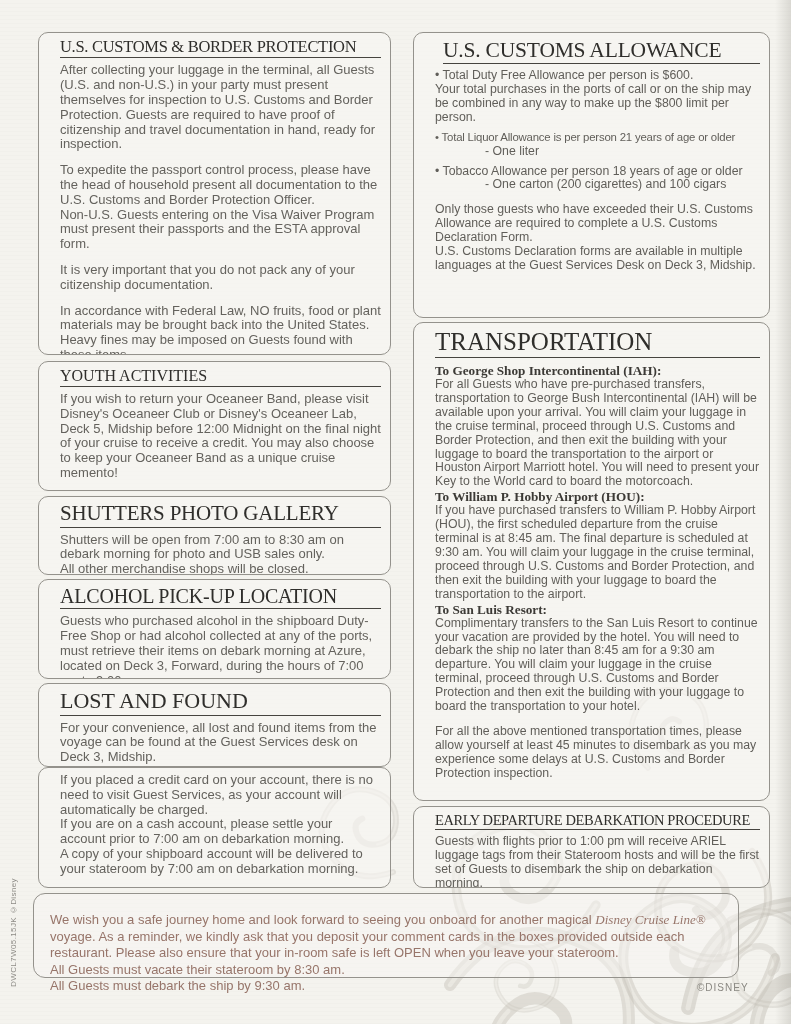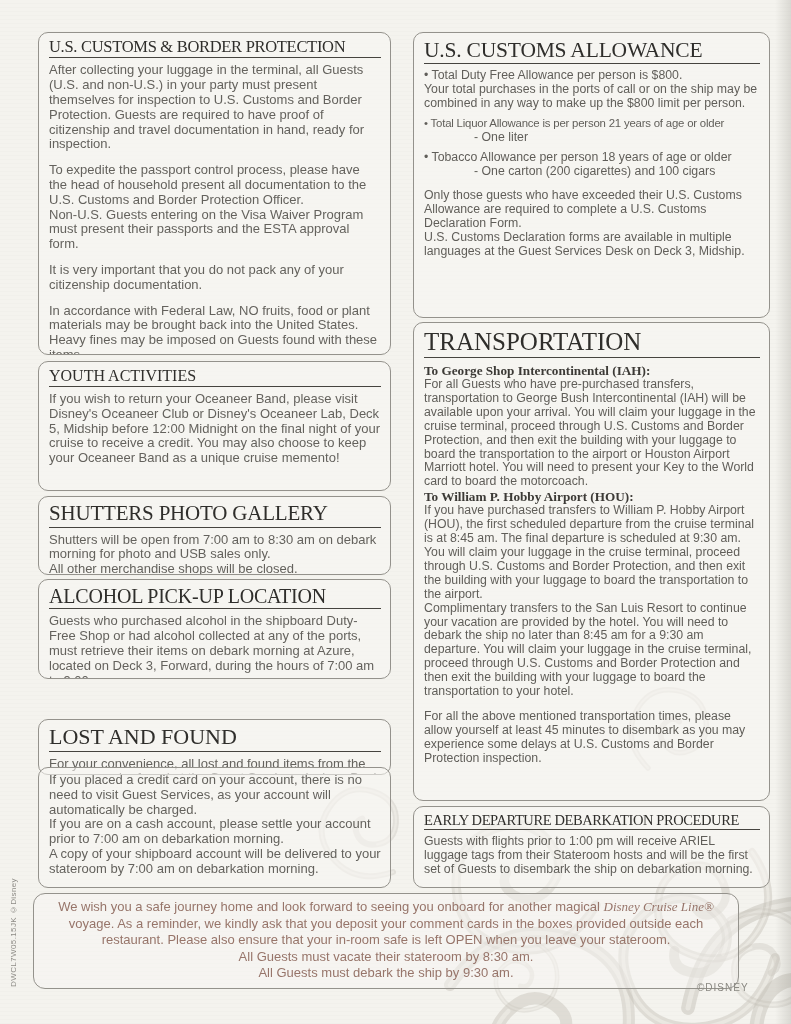--- a/index.html
+++ b/index.html
@@ -9,50 +9,50 @@
     background-image:repeating-linear-gradient(0deg, rgba(120,115,105,0.025) 0 1px, rgba(0,0,0,0) 1px 4px);
     font-family:"Liberation Sans", sans-serif;
   }
   .scan-edge{position:absolute;right:0;top:0;width:16px;height:100%;
     background:linear-gradient(to right, rgba(255,255,255,0), rgba(150,148,140,0.28));z-index:3;}
   .filigree{position:absolute;left:0;top:0;z-index:0;}
   .box{
     position:absolute;box-sizing:border-box;z-index:1;
     border:1px solid #94928c;border-radius:10px;
     background:rgba(248,247,243,0.58);
-    padding:5px 9px 6px 10px;overflow:hidden;
+    padding:5px 9px 6px 21px;overflow:hidden;
   }
   .title{
     font-family:"Liberation Serif", serif;font-weight:400;color:#2f2e2b;
     margin:0 0 5px 0;padding-bottom:1px;border-bottom:1.6px solid #46443f;
     line-height:1.12;white-space:nowrap;overflow:hidden;
   }
   .t-l1{font-size:16.5px;letter-spacing:-0.3px;}
   .t-l2{font-size:16px;}
   .t-l3{font-size:21px;letter-spacing:-0.2px;}
   .t-l4{font-size:20px;letter-spacing:-0.2px;}
   .t-l5{font-size:22px;}
   .t-l6{font-size:18px;letter-spacing:-0.4px;}
-  .t-r1{font-size:21.5px;letter-spacing:-0.2px;}
+  .t-r1{font-size:21.5px;letter-spacing:-0.2px;margin-left:8px;}
   .t-r2{font-size:25px;}
   .t-r3{font-size:14.5px;letter-spacing:-0.4px;}
   .bl{margin:0;color:#64625d;font-size:13px;line-height:14.8px;}
   .b{margin:0;color:#605e59;font-size:12.3px;line-height:13.9px;}
   .gap{margin-top:11px;}
   .gap6{margin-top:6px;}
   .indent{padding-left:50px;}
   .fit{font-size:11.4px;letter-spacing:-0.2px;}
   .sub{
     font-family:"Liberation Serif", serif;font-weight:700;color:#3c3a36;
     font-size:13.2px;line-height:15px;margin:0;
   }
   .footer-box{
-    position:absolute;left:33px;top:893px;width:706px;height:96px;box-sizing:border-box;z-index:1;
+    position:absolute;left:33px;top:893px;width:706px;height:85px;box-sizing:border-box;z-index:1;
     border:1px solid #94928c;border-radius:12px;background:rgba(248,247,243,0.45);
-    padding:5px 16px;text-align:center;color:#97756a;font-size:13px;line-height:16.6px;
+    padding:18px 16px;color:#97756a;font-size:13px;line-height:16.6px;
   }
   .footer-box .brand{font-family:"Liberation Serif", serif;font-style:italic;}
   .side-code{
     position:absolute;left:9px;top:878px;z-index:2;
     writing-mode:vertical-rl;transform:rotate(180deg);
     font-size:8px;color:#8d8b86;letter-spacing:0.4px;
   }
   .copyright{
     position:absolute;left:697px;top:982px;z-index:2;
     font-size:10px;color:#8a8882;letter-spacing:1px;
@@ -99,49 +99,50 @@
     <h2 class="title t-l3">SHUTTERS PHOTO GALLERY</h2>
     <p class="bl">Shutters will be open from 7:00 am to 8:30 am on debark morning for photo and USB sales only.</p>
     <p class="bl">All other merchandise shops will be closed.</p>
   </section>
 
   <section class="box" style="left:38px;top:579px;width:353px;height:100px">
     <h2 class="title t-l4">ALCOHOL PICK-UP LOCATION</h2>
     <p class="bl">Guests who purchased alcohol in the shipboard Duty-Free Shop or had alcohol collected at any of the ports, must retrieve their items on debark morning at Azure, located on Deck 3, Forward, during the hours of 7:00 am to 9:00 am.</p>
   </section>
 
-  <section class="box" style="left:38px;top:719px;width:353px;height:56px">
+  <section class="box" style="left:38px;top:683px;width:353px;height:84px">
     <h2 class="title t-l5">LOST AND FOUND</h2>
     <p class="bl">For your convenience, all lost and found items from the voyage can be found at the Guest Services desk on Deck 3, Midship.</p>
   </section>
 
   <section class="box" style="left:38px;top:767px;width:353px;height:121px">
     <p class="bl">If you placed a credit card on your account, there is no need to visit Guest Services, as your account will automatically be charged.</p>
     <p class="bl">If you are on a cash account, please settle your account prior to 7:00 am on debarkation morning.</p>
     <p class="bl">A copy of your shipboard account will be delivered to your stateroom by 7:00 am on debarkation morning.</p>
   </section>
 
   <section class="box" style="left:413px;top:32px;width:357px;height:286px">
     <h2 class="title t-r1">U.S. CUSTOMS ALLOWANCE</h2>
-    <p class="b">• Total Duty Free Allowance per person is $800.</p>
+    <p class="b">• Total Duty Free Allowance per person is $600.</p>
     <p class="b">Your total purchases in the ports of call or on the ship may be combined in any way to make up the $800 limit per person.</p>
     <p class="b fit gap6">• Total Liquor Allowance is per person 21 years of age or older</p>
     <p class="b indent">- One liter</p>
     <p class="b gap6">• Tobacco Allowance per person 18 years of age or older</p>
     <p class="b indent">- One carton (200 cigarettes) and 100 cigars</p>
     <p class="b gap">Only those guests who have exceeded their U.S. Customs Allowance are required to complete a U.S. Customs Declaration Form.</p>
     <p class="b">U.S. Customs Declaration forms are available in multiple languages at the Guest Services Desk on Deck 3, Midship.</p>
   </section>
 
   <section class="box" style="left:413px;top:322px;width:357px;height:479px">
     <h2 class="title t-r2">TRANSPORTATION</h2>
     <h3 class="sub">To George Shop Intercontinental (IAH):</h3>
     <p class="b">For all Guests who have pre-purchased transfers, transportation to George Bush Intercontinental (IAH) will be available upon your arrival. You will claim your luggage in the cruise terminal, proceed through U.S. Customs and Border Protection, and then exit the building with your luggage to board the transportation to the airport or Houston Airport Marriott hotel. You will need to present your Key to the World card to board the motorcoach.</p>
     <h3 class="sub gap">To William P. Hobby Airport (HOU):</h3>
     <p class="b">If you have purchased transfers to William P. Hobby Airport (HOU), the first scheduled departure from the cruise terminal is at 8:45 am. The final departure is scheduled at 9:30 am. You will claim your luggage in the cruise terminal, proceed through U.S. Customs and Border Protection, and then exit the building with your luggage to board the transportation to the airport.</p>
+    <h3 class="sub gap">To San Luis Resort:</h3>
     <p class="b">Complimentary transfers to the San Luis Resort to continue your vacation are provided by the hotel. You will need to debark the ship no later than 8:45 am for a 9:30 am departure. You will claim your luggage in the cruise terminal, proceed through U.S. Customs and Border Protection and then exit the building with your luggage to board the transportation to your hotel.</p>
     <p class="b gap">For all the above mentioned transportation times, please allow yourself at least 45 minutes to disembark as you may experience some delays at U.S. Customs and Border Protection inspection.</p>
   </section>
 
   <section class="box" style="left:413px;top:806px;width:357px;height:82px">
     <h2 class="title t-r3">EARLY DEPARTURE DEBARKATION PROCEDURE</h2>
     <p class="b">Guests with flights prior to 1:00 pm will receive ARIEL luggage tags from their Stateroom hosts and will be the first set of Guests to disembark the ship on debarkation morning.</p>
   </section>
 
   <div class="footer-box">

